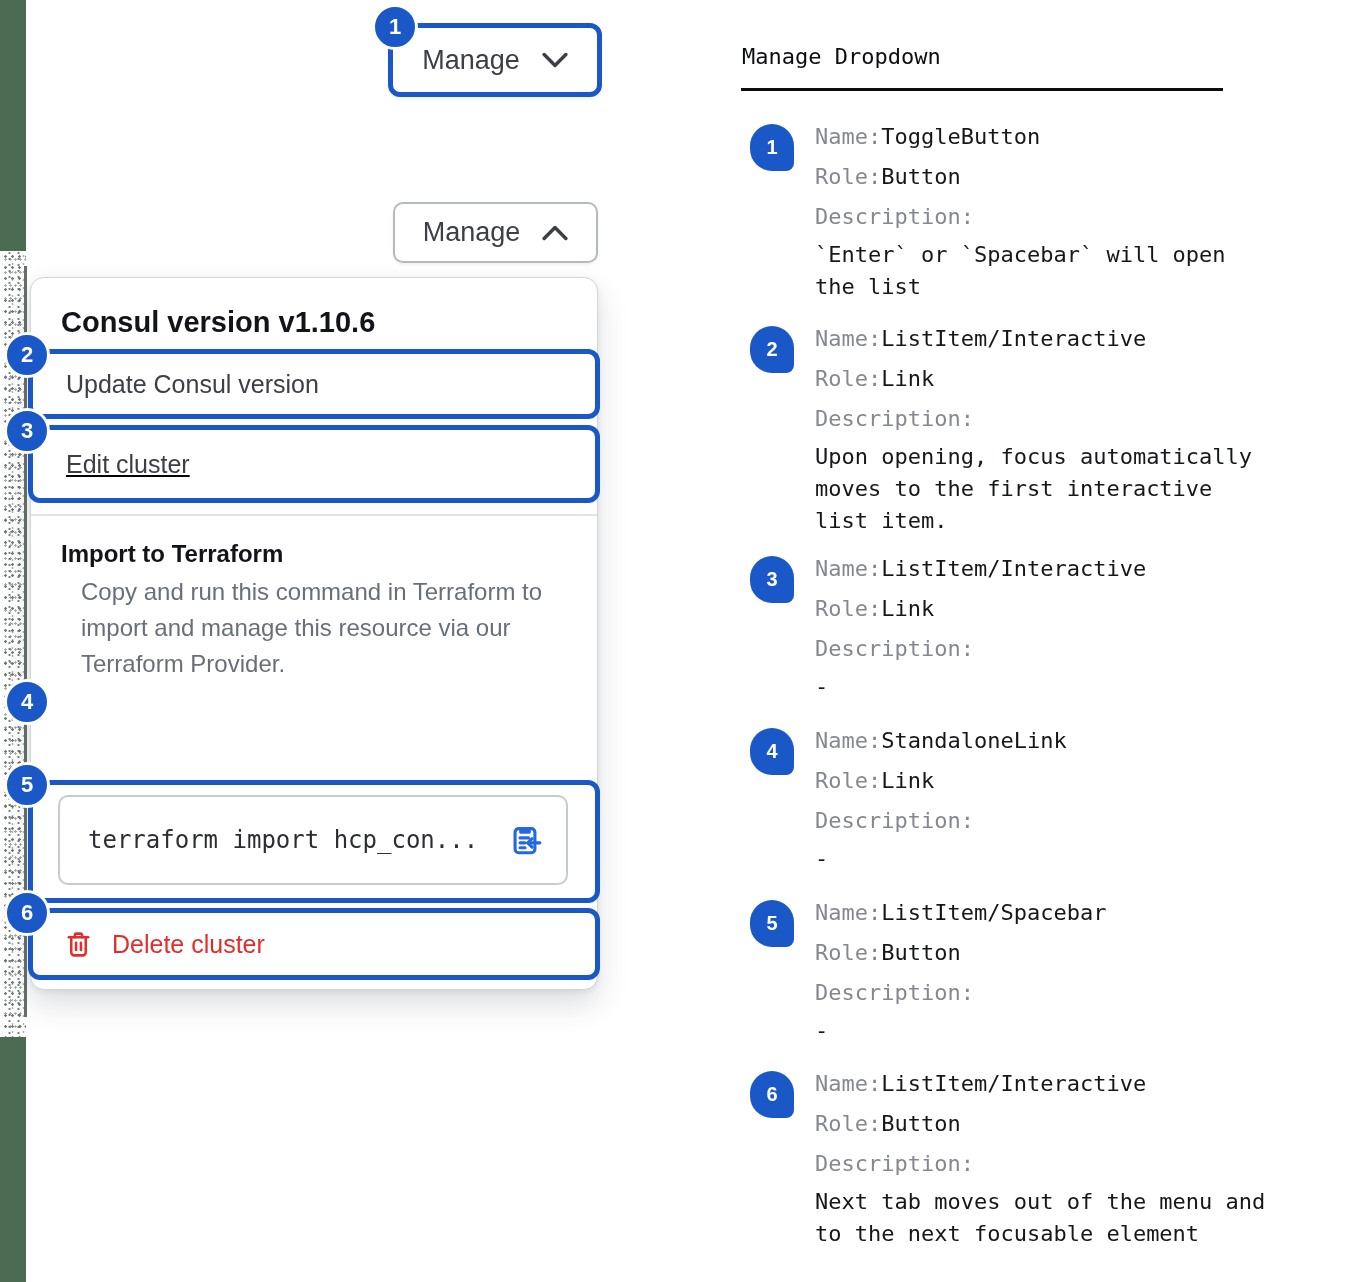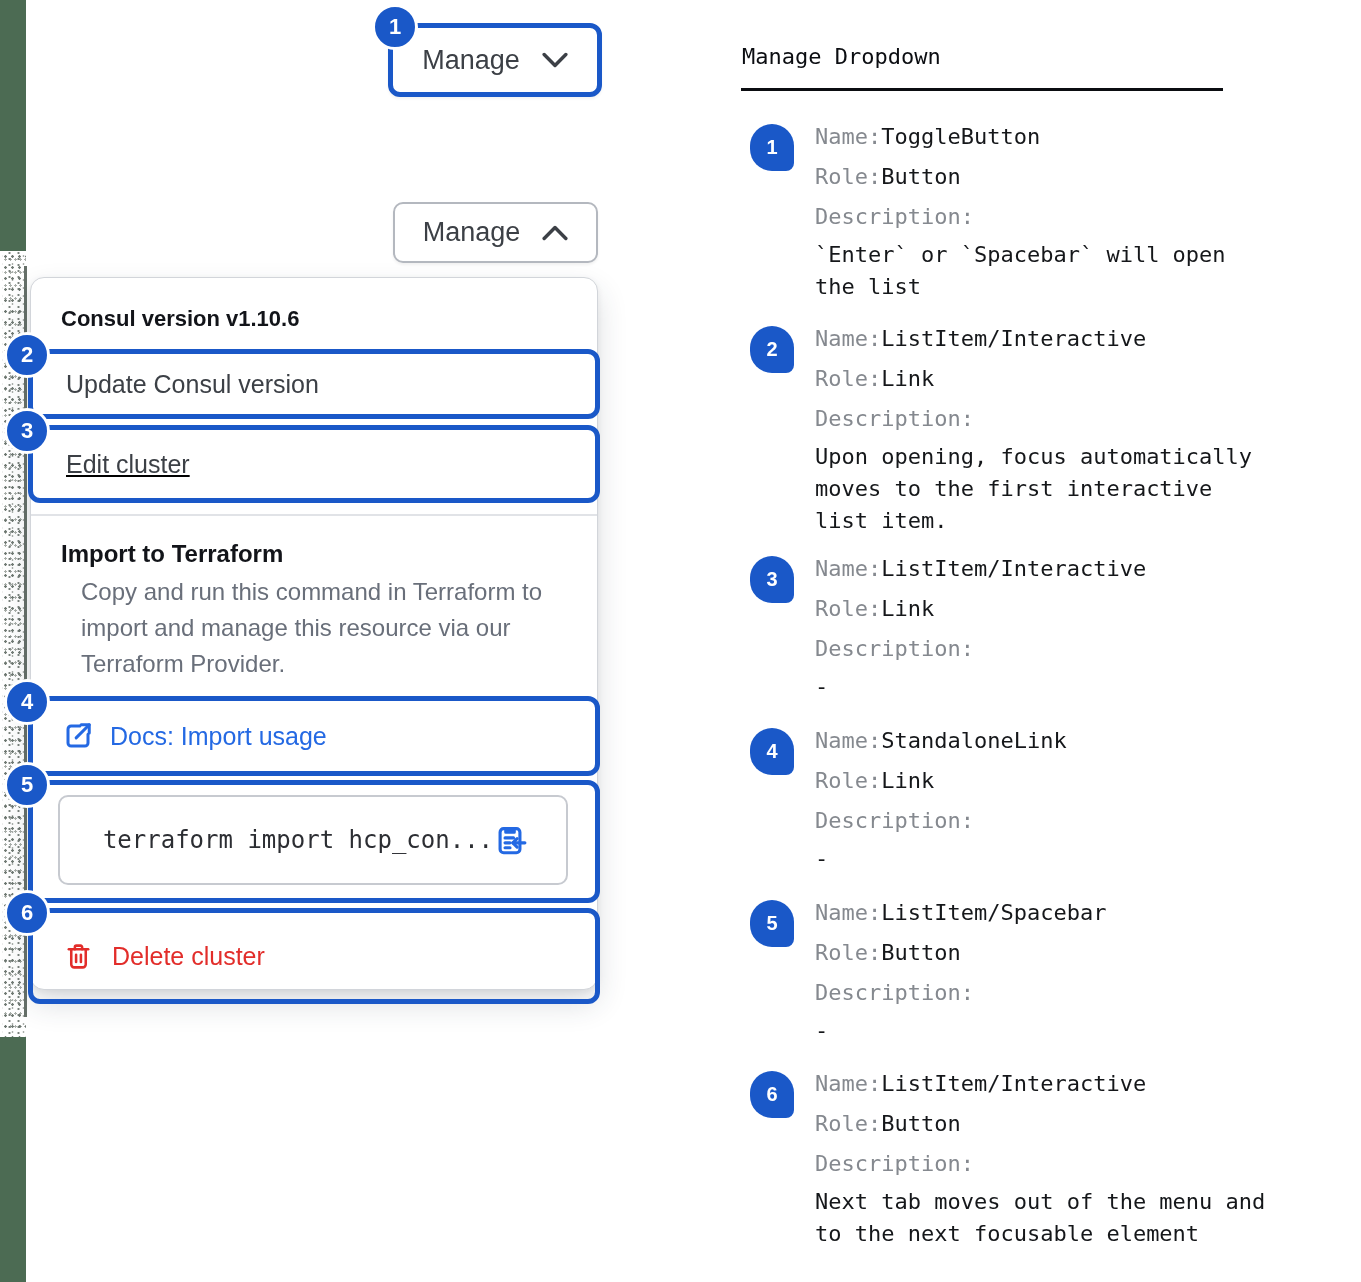--- a/index.html
+++ b/index.html
@@ -37,36 +37,36 @@
     border:5px solid var(--blue); border-radius:12px; display:flex; align-items:center; justify-content:center;
     gap:22px; font-size:27px; color:var(--text); z-index:10; cursor:pointer; box-shadow:0 2px 3px rgba(0,0,0,.05); }
   .btn-expanded { position:absolute; left:393px; top:202px; width:205px; height:61px; background:#fff;
     border:2px solid #b4b8bf; border-radius:10px; display:flex; align-items:center; justify-content:center;
     gap:22px; font-size:27px; color:var(--text); z-index:10; cursor:pointer; box-shadow:0 2px 3px rgba(0,0,0,.06); }
 
   
   .panel { position:absolute; left:30px; top:277px; width:568px; height:713px; background:#fff;
     border:1px solid #d2d5da; border-radius:14px; z-index:5;
     box-shadow:0 14px 30px rgba(40,50,70,.16), 0 2px 6px rgba(0,0,0,.07); }
-  .version-label { position:absolute; left:30px; top:28px; font-size:22px; font-weight:700; color:var(--dark); }
+  .version-label { position:absolute; left:30px; top:28px; font-size:29px; font-weight:700; color:var(--dark); }
   .focus-ring { position:absolute; left:-3px; right:-3px; border:5px solid var(--blue); border-radius:12px;
     display:flex; align-items:center; cursor:pointer; background:transparent; }
   .ring-item-2 { top:71px;  height:70px; }
   .ring-item-3 { top:147px; height:78px;text-decoration:underline; }
   .ring-item-4 { top:418px; height:80px; }
   .ring-item-5 { top:502px; height:123px; }
-  .ring-item-6 { top:630px; height:96px; }
+  .ring-item-6 { top:630px; height:72px; }
   .focus-ring .item-label { font-size:25px; color:var(--text); margin-left:33px; }
   .menu-divider { position:absolute; left:0; right:0; top:236px; height:2px; background:#e1e3e7; }
   .import-title { position:absolute; left:30px; top:262px; font-size:24px; font-weight:700; color:var(--dark); }
   .import-desc { position:absolute; left:30px; top:296px; width:512px; font-size:24px; line-height:36px; color:var(--gray);margin-left:20px; }
   .docs-link-row { gap:17px; padding-left:30px; }
   .docs-link-label { font-size:25px; font-weight:500; color:var(--link); }
   .code-box { position:absolute; left:27px; top:517px; width:510px; height:90px; border:2px solid #c7cad0;
-    border-radius:10px; background:#fff; display:flex; align-items:center; justify-content:center;
+    border-radius:10px; background:#fff; display:flex; align-items:center; justify-content:space-between;
     padding:0 24px 0 28px; z-index:6; cursor:pointer; }
   .code-text { font-family:"DejaVu Sans Mono", monospace; font-size:24px; color:#2c2e33; white-space:nowrap; }
   .delete-row { gap:19px; padding-left:31px; }
   .delete-label { font-size:25px; font-weight:500; color:var(--red); }
   .icon { flex:none; display:block; }
 
   
   .legend-title { position:absolute; left:742px; top:44px; font-family:"DejaVu Sans Mono", monospace;
     font-size:22px; font-weight:400; color:#0b0d11; }
   .legend-rule { position:absolute; left:741px; top:88px; width:482px; height:3px; background:#0b0d11; }
@@ -113,30 +113,20 @@
 
     <div class="focus-ring ring-item-3">
       <span class="item-label">Edit cluster</span>
     </div>
 
     <div class="menu-divider"></div>
 
     <div class="import-title">Import to Terraform</div>
     <p class="import-desc">Copy and run this command in Terraform to import and manage this resource via our Terraform Provider.</p>
 
-    <div class="focus-ring ring-item-4 docs-link-row">
-      <svg class="icon" width="30" height="30" viewBox="0 0 24 24">
-        <g fill="none" stroke="#2469e3" stroke-width="2.4" stroke-linecap="round" stroke-linejoin="round">
-          <path d="M13.5 4 H6.5 A2.5 2.5 0 0 0 4 6.5 V17.5 A2.5 2.5 0 0 0 6.5 20 H17.5 A2.5 2.5 0 0 0 20 17.5 V10.5"></path>
-          <path d="M10.5 13.5 L21 3"></path>
-          <path d="M14.5 3 H21 V9.5"></path>
-        </g>
-      </svg>
-      <span class="docs-link-label">Docs: Import usage</span>
-    </div>
 
     <div class="focus-ring ring-item-5"></div>
     <div class="code-box">
       <span class="code-text">terraform import hcp_con...</span>
       <svg class="icon" width="34" height="36" viewBox="0 0 24 24">
         <g fill="none" stroke="#2469e3" stroke-width="2.2" stroke-linecap="round" stroke-linejoin="round">
           <rect x="5" y="4" width="14" height="17" rx="2.5"></rect>
           <path d="M9 4 h6 v2.5 h-6 z" fill="#2469e3"></path>
           <path d="M8.5 10.5 h6"></path>
           <path d="M8.5 14 h3.5"></path>

